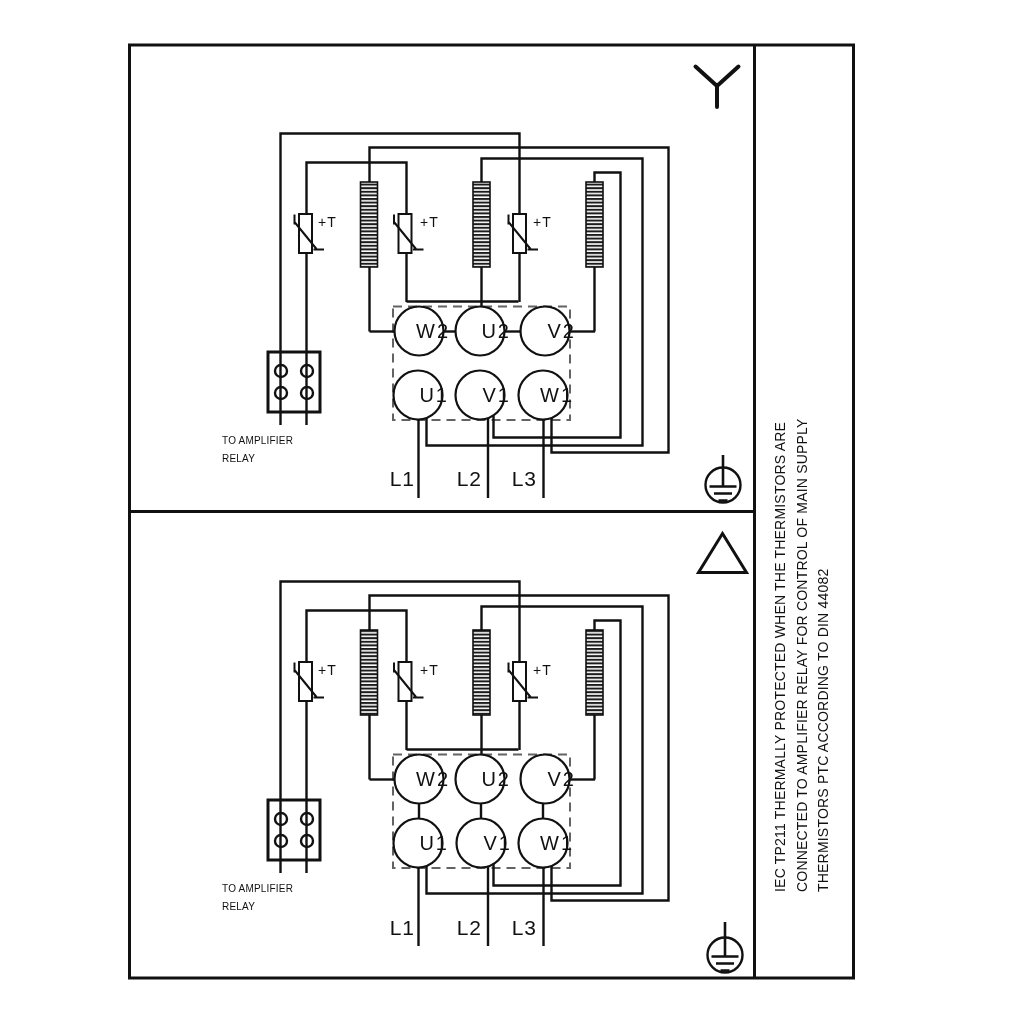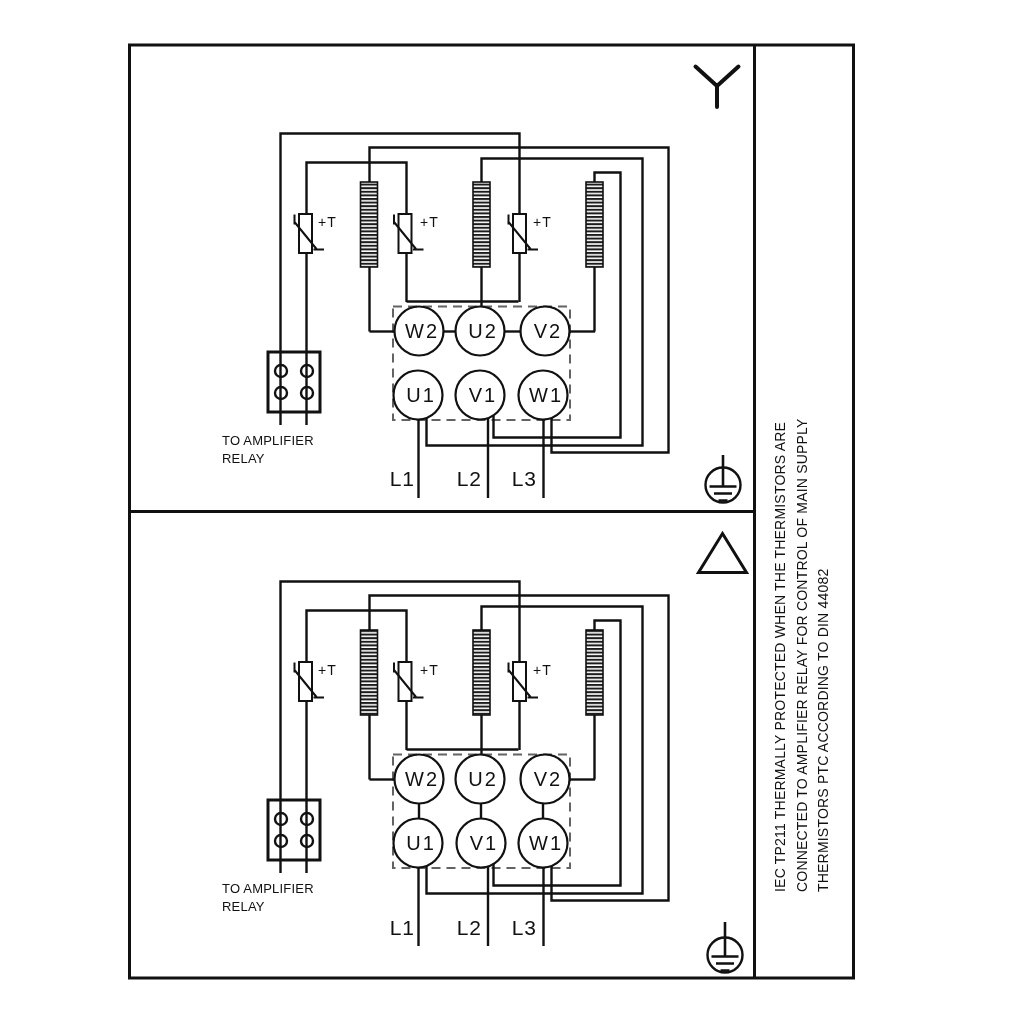--- a/index.html
+++ b/index.html
@@ -1,23 +1,23 @@
 <!DOCTYPE html>
 <html><head>
 <meta charset="utf-8">
 <style>
   html,body{margin:0;padding:0;background:#fff;}
   .stage{position:relative;width:1024px;height:1024px;background:#ffffff;overflow:hidden;
          font-family:"Liberation Sans", sans-serif;color:#111;}
   .stage svg{position:absolute;left:0;top:0;}
   .lbl{position:absolute;white-space:nowrap;color:#111;}
-  .tlabel{width:56px;text-align:center;font-size:20px;letter-spacing:2px;line-height:22px;}
+  .tlabel{width:56px;text-align:right;font-size:20px;letter-spacing:2px;line-height:22px;}
   .slabel{width:30px;text-align:right;font-size:21px;letter-spacing:1px;line-height:17px;}
   .ptlabel{font-size:14px;letter-spacing:1px;line-height:15px;}
-  .caption{font-size:13px;letter-spacing:0.2px;line-height:14px;}
+  .caption{font-size:10px;letter-spacing:0.2px;line-height:14px;}
   .note-block{position:absolute;left:770px;top:892px;width:512px;
               transform:rotate(-90deg);transform-origin:0 0;}
   .note-line{font-size:14px;line-height:21.5px;white-space:nowrap;letter-spacing:0.2px;color:#111;}
 </style>
 </head>
 <body>
 
 <div class="stage">
 
 <svg width="1024" height="1024" viewBox="0 0 1024 1024">

